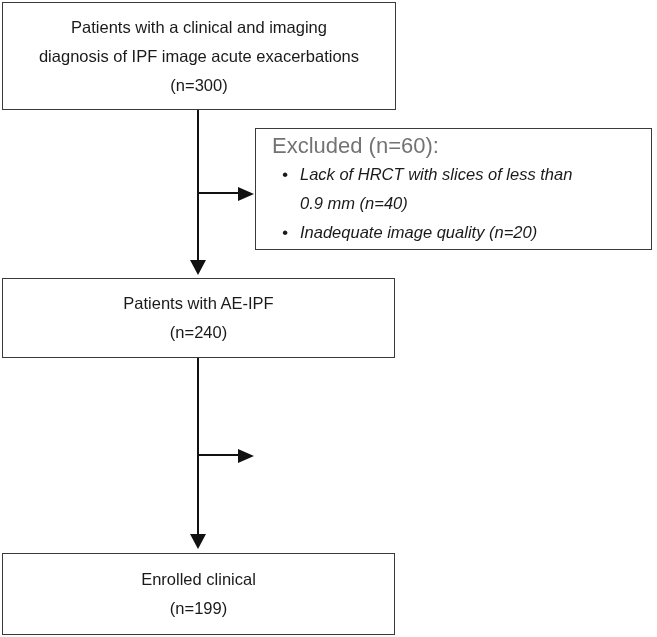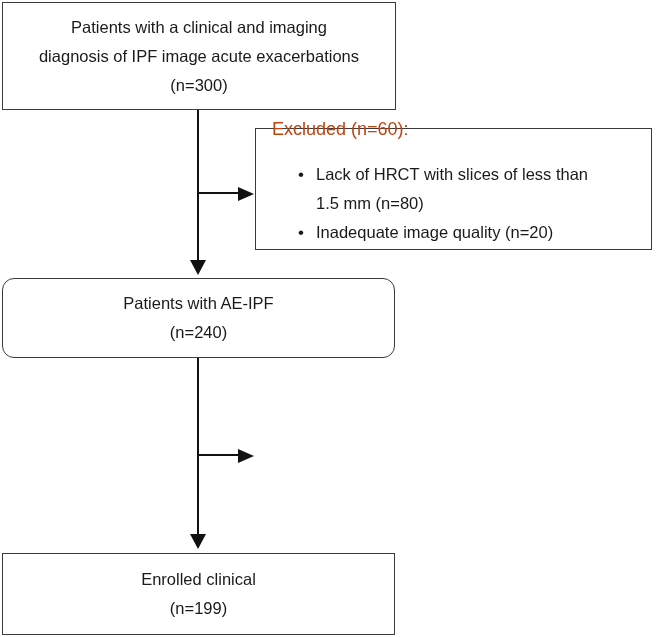--- a/index.html
+++ b/index.html
@@ -36,29 +36,30 @@
     line-height: 29px;
     white-space: nowrap;
     color: #1a1a1a;
   }
   .excl-box {
     padding-left: 16px;
     padding-right: 8px;
     justify-content: center;
   }
   .excl-title {
-    font-size: 18px;
+    font-size: 22px;
     line-height: 29px;
-    color: #c2410c;
+    color: #737373;
     margin-bottom: 0px;
   }
   .excl-list {
     list-style: none;
-    margin: 16px;
+    margin: 0;
     padding: 0;
+    font-style: italic;
   }
   .excl-item {
     position: relative;
     font-size: 16.5px;
     line-height: 29px;
     color: #1a1a1a;
     padding-left: 28px;
   }
   .excl-item::before {
     content: "\2022";
@@ -106,27 +107,27 @@
   <div class="arrow-down" style="left:189.6px; top:260px;"></div>
 
   <div class="connector h-line" style="left:197px; top:191.5px; width:42px;"></div>
   <div class="arrow-right" style="left:238px; top:186.5px;"></div>
 
   <div class="node excl-box" style="left:255px; top:128px; width:397px; height:122px;">
     <div class="excl-title">Excluded (n=60):</div>
     <ul class="excl-list">
       <li class="excl-item">
         <span>Lack of HRCT with slices of less than</span><br>
-        <span>1.5 mm (n=80)</span>
+        <span>0.9 mm (n=40)</span>
       </li>
       <li class="excl-item">Inadequate image quality (n=20)</li>
     </ul>
   </div>
 
-  <div class="node centered" style="left:2px; top:278px; width:393px; height:80px;border-radius:12px;">
+  <div class="node centered" style="left:2px; top:278px; width:393px; height:80px;">
     <div class="node-line">Patients with AE-IPF</div>
     <div class="node-line">(n=240)</div>
   </div>
 
   <div class="connector v-line" style="left:197px; top:358px; height:178px;"></div>
   <div class="arrow-down" style="left:189.6px; top:534px;"></div>
 
   <div class="connector h-line" style="left:197px; top:453.5px; width:42px;"></div>
   <div class="arrow-right" style="left:238px; top:448.5px;"></div>
 

